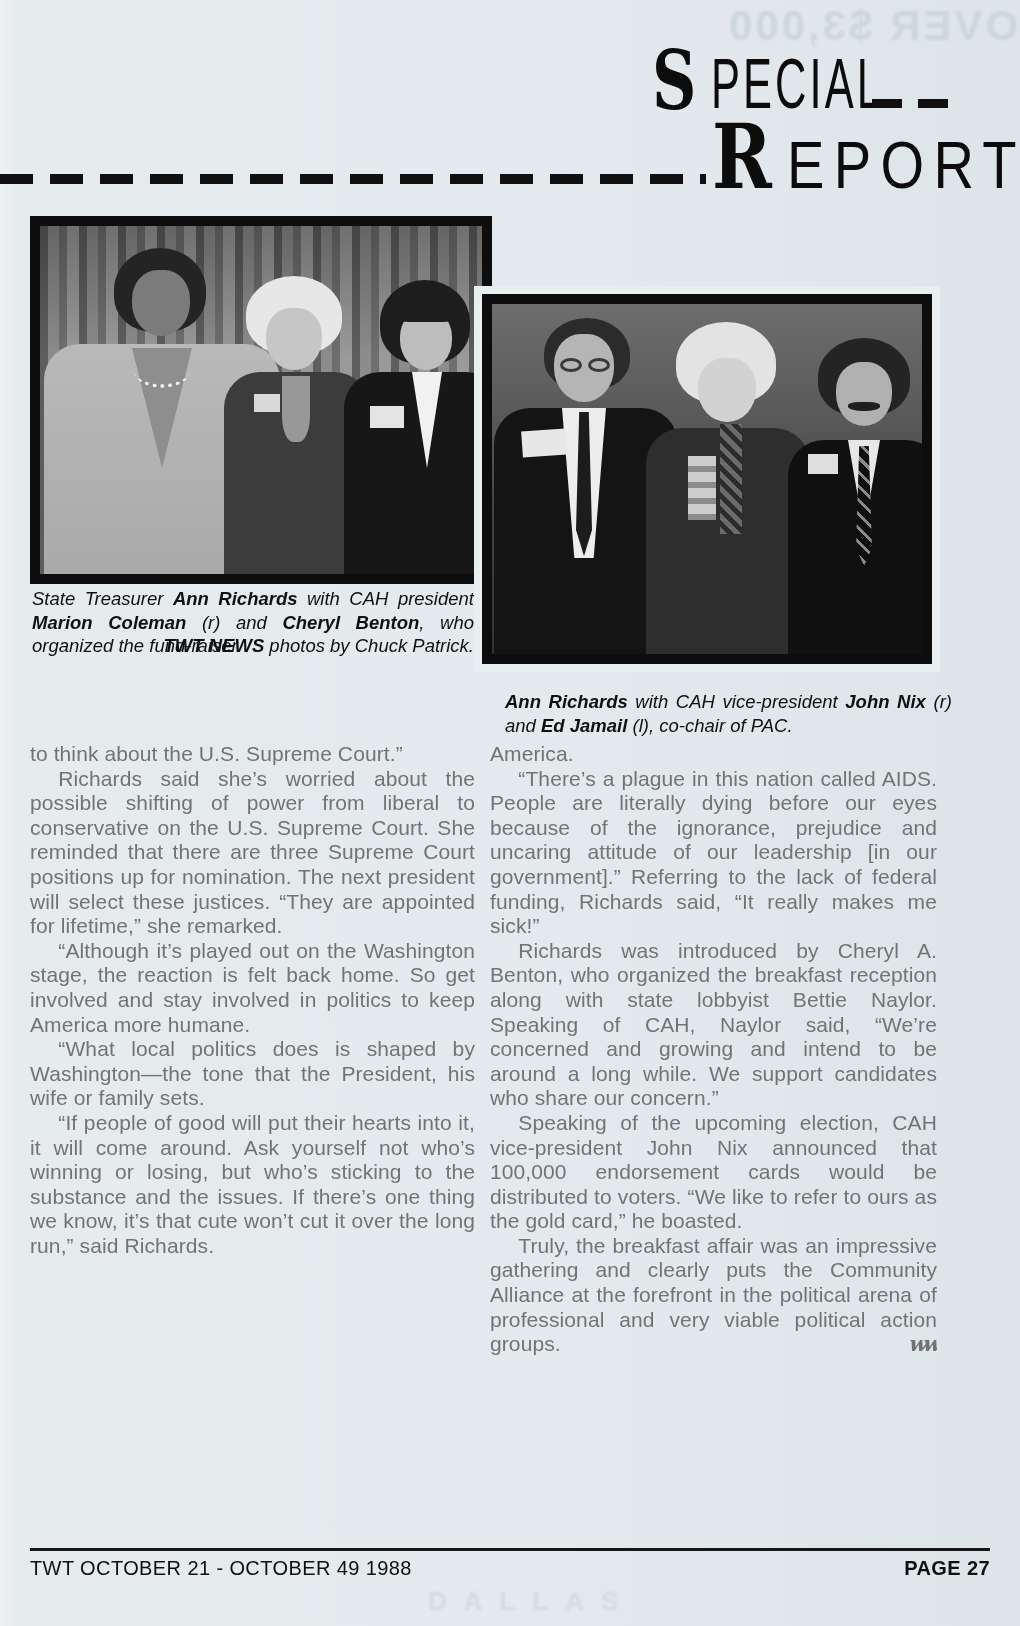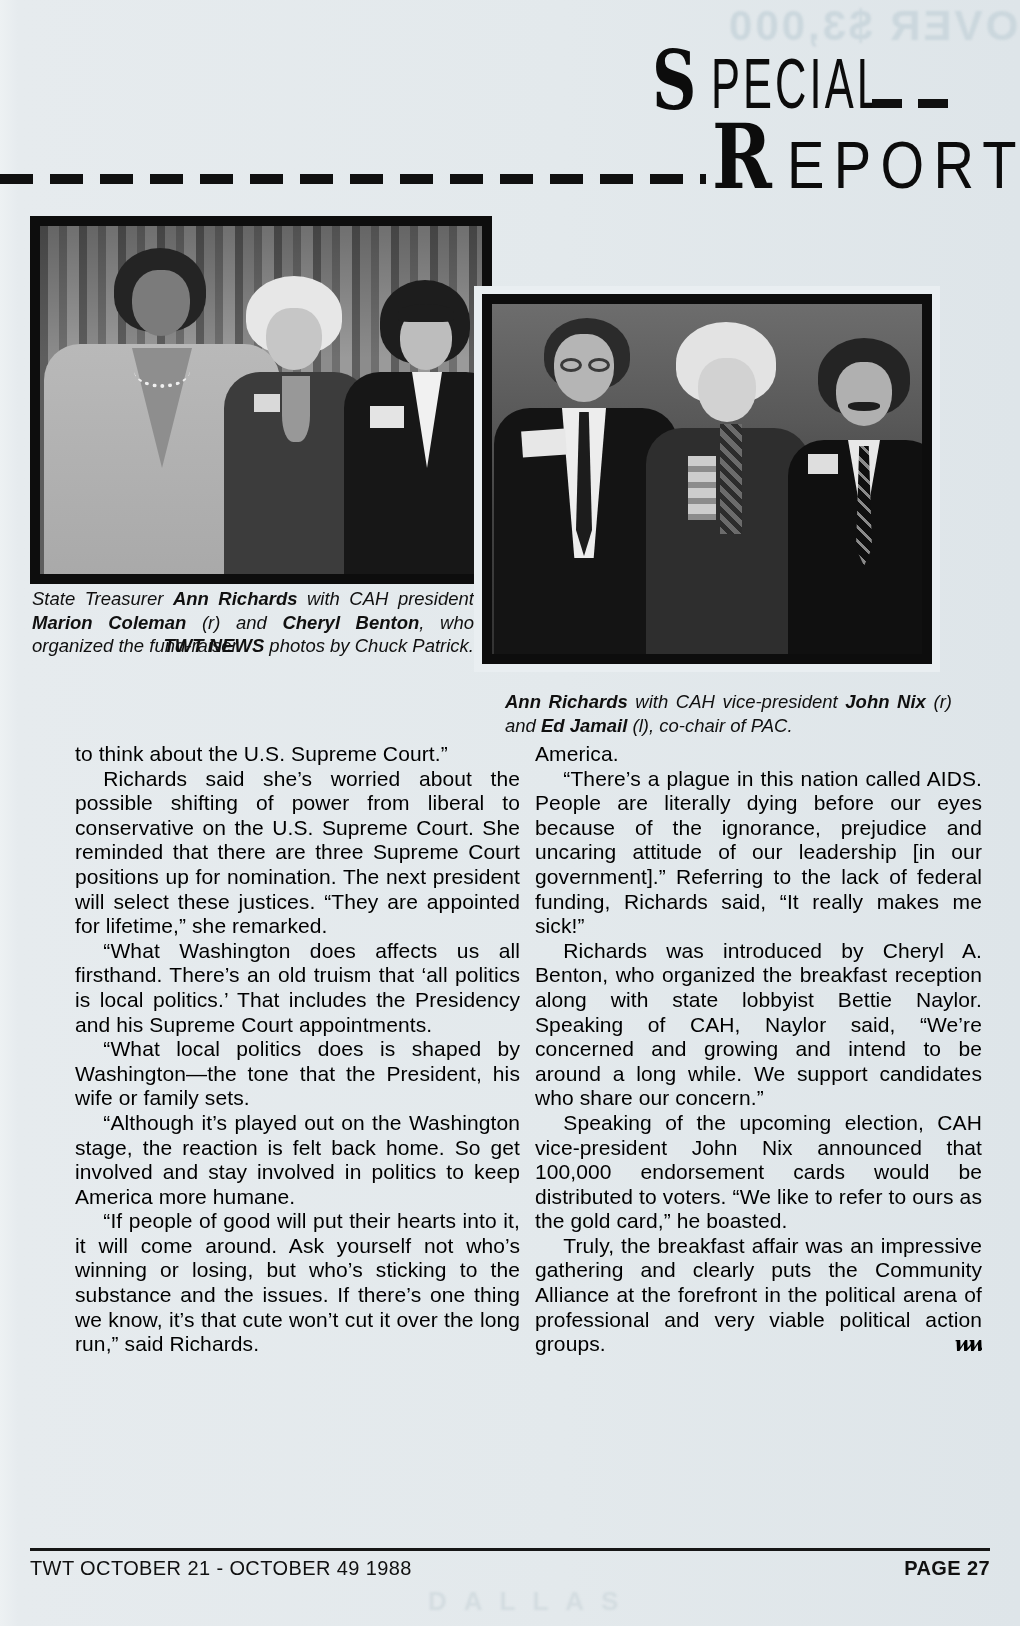--- a/index.html
+++ b/index.html
@@ -65,21 +65,21 @@
 
   
   .caption{font-style:italic;font-size:18.5px;line-height:23.5px;color:#101010;text-align:justify;}
   .caption .b{font-weight:bold;}
   .cap1{left:32px;top:587px;width:442px;}
   .credit{text-align:right;margin-top:-23.5px;font-style:italic;}
   .cap2{left:505px;top:690px;width:447px;}
 
   
   .col{top:742px;height:772px;overflow:hidden;font-size:21px;line-height:24.6px;
-       text-align:justify;color:#000000;letter-spacing:.1px;margin-left:45px;}
+       text-align:justify;color:#737373;letter-spacing:.1px;}
   .col-left{left:30px;width:445px;}
   .col-right{left:490px;width:447px;}
   .col p{margin:0;text-indent:1.35em;}
   .col p.cont{text-indent:0;}
   .endmark{
     float:right;font-family:"DejaVu Serif","Liberation Serif",serif;
     font-weight:bold;font-style:italic;font-size:21px;letter-spacing:-4px;
     transform:skewX(-6deg);
   }
 
@@ -167,23 +167,22 @@
   </div>
 </div>
 
 <div class="abs caption cap2" data-name="photo2-caption">
   <span class="b" data-name="caption-name-ann-richards">Ann Richards</span><span data-name="caption-text"> with CAH vice-president </span><span class="b" data-name="caption-name-john-nix">John Nix</span><span data-name="caption-text"> (r) and </span><span class="b" data-name="caption-name-ed-jamail">Ed Jamail</span><span data-name="caption-text"> (l), co-chair of PAC.</span>
 </div>
 
 <div class="abs col col-left" data-name="article-column-left">
   <p class="cont" data-name="paragraph">to think about the U.S. Supreme Court.”</p>
   <p data-name="paragraph">Richards said she’s worried about the possible shifting of power from liberal to conservative on the U.S. Supreme Court. She reminded that there are three Supreme Court positions up for nomination. The next president will select these justices. “They are appointed for lifetime,” she remarked.</p>
-  <p data-name="paragraph">“What Washington does affects us all firsthand. There’s an old truism that ‘all politics is local politics.’ That includes the Presidency and his Supreme Court appointments.</p>
+  <p data-name="paragraph">“Although it’s played out on the Washington stage, the reaction is felt back home. So get involved and stay involved in politics to keep America more humane.</p>
   <p data-name="paragraph">“What local politics does is shaped by Washington—the tone that the President, his wife or family sets.</p>
-  <p data-name="paragraph">“Although it’s played out on the Washington stage, the reaction is felt back home. So get involved and stay involved in politics to keep America more humane.</p>
   <p data-name="paragraph">“If people of good will put their hearts into it, it will come around. Ask yourself not who’s winning or losing, but who’s sticking to the substance and the issues. If there’s one thing we know, it’s that cute won’t cut it over the long run,” said Richards.</p>
 </div>
 
 <div class="abs col col-right" data-name="article-column-right">
   <p class="cont" data-name="paragraph">America.</p>
   <p data-name="paragraph">“There’s a plague in this nation called AIDS. People are literally dying before our eyes because of the ignorance, prejudice and uncaring attitude of our leadership [in our government].” Referring to the lack of federal funding, Richards said, “It really makes me sick!”</p>
   <p data-name="paragraph">Richards was introduced by Cheryl A. Benton, who organized the breakfast reception along with state lobbyist Bettie Naylor. Speaking of CAH, Naylor said, “We’re concerned and growing and intend to be around a long while. We support candidates who share our concern.”</p>
   <p data-name="paragraph">Speaking of the upcoming election, CAH vice-president John Nix announced that 100,000 endorsement cards would be distributed to voters. “We like to refer to ours as the gold card,” he boasted.</p>
   <p data-name="paragraph-last"><span data-name="paragraph-text">Truly, the breakfast affair was an impressive gathering and clearly puts the Community Alliance at the forefront in the political arena of professional and very viable political action groups.</span><span class="endmark" data-name="twt-end-mark-icon">ww</span></p>
 </div>

